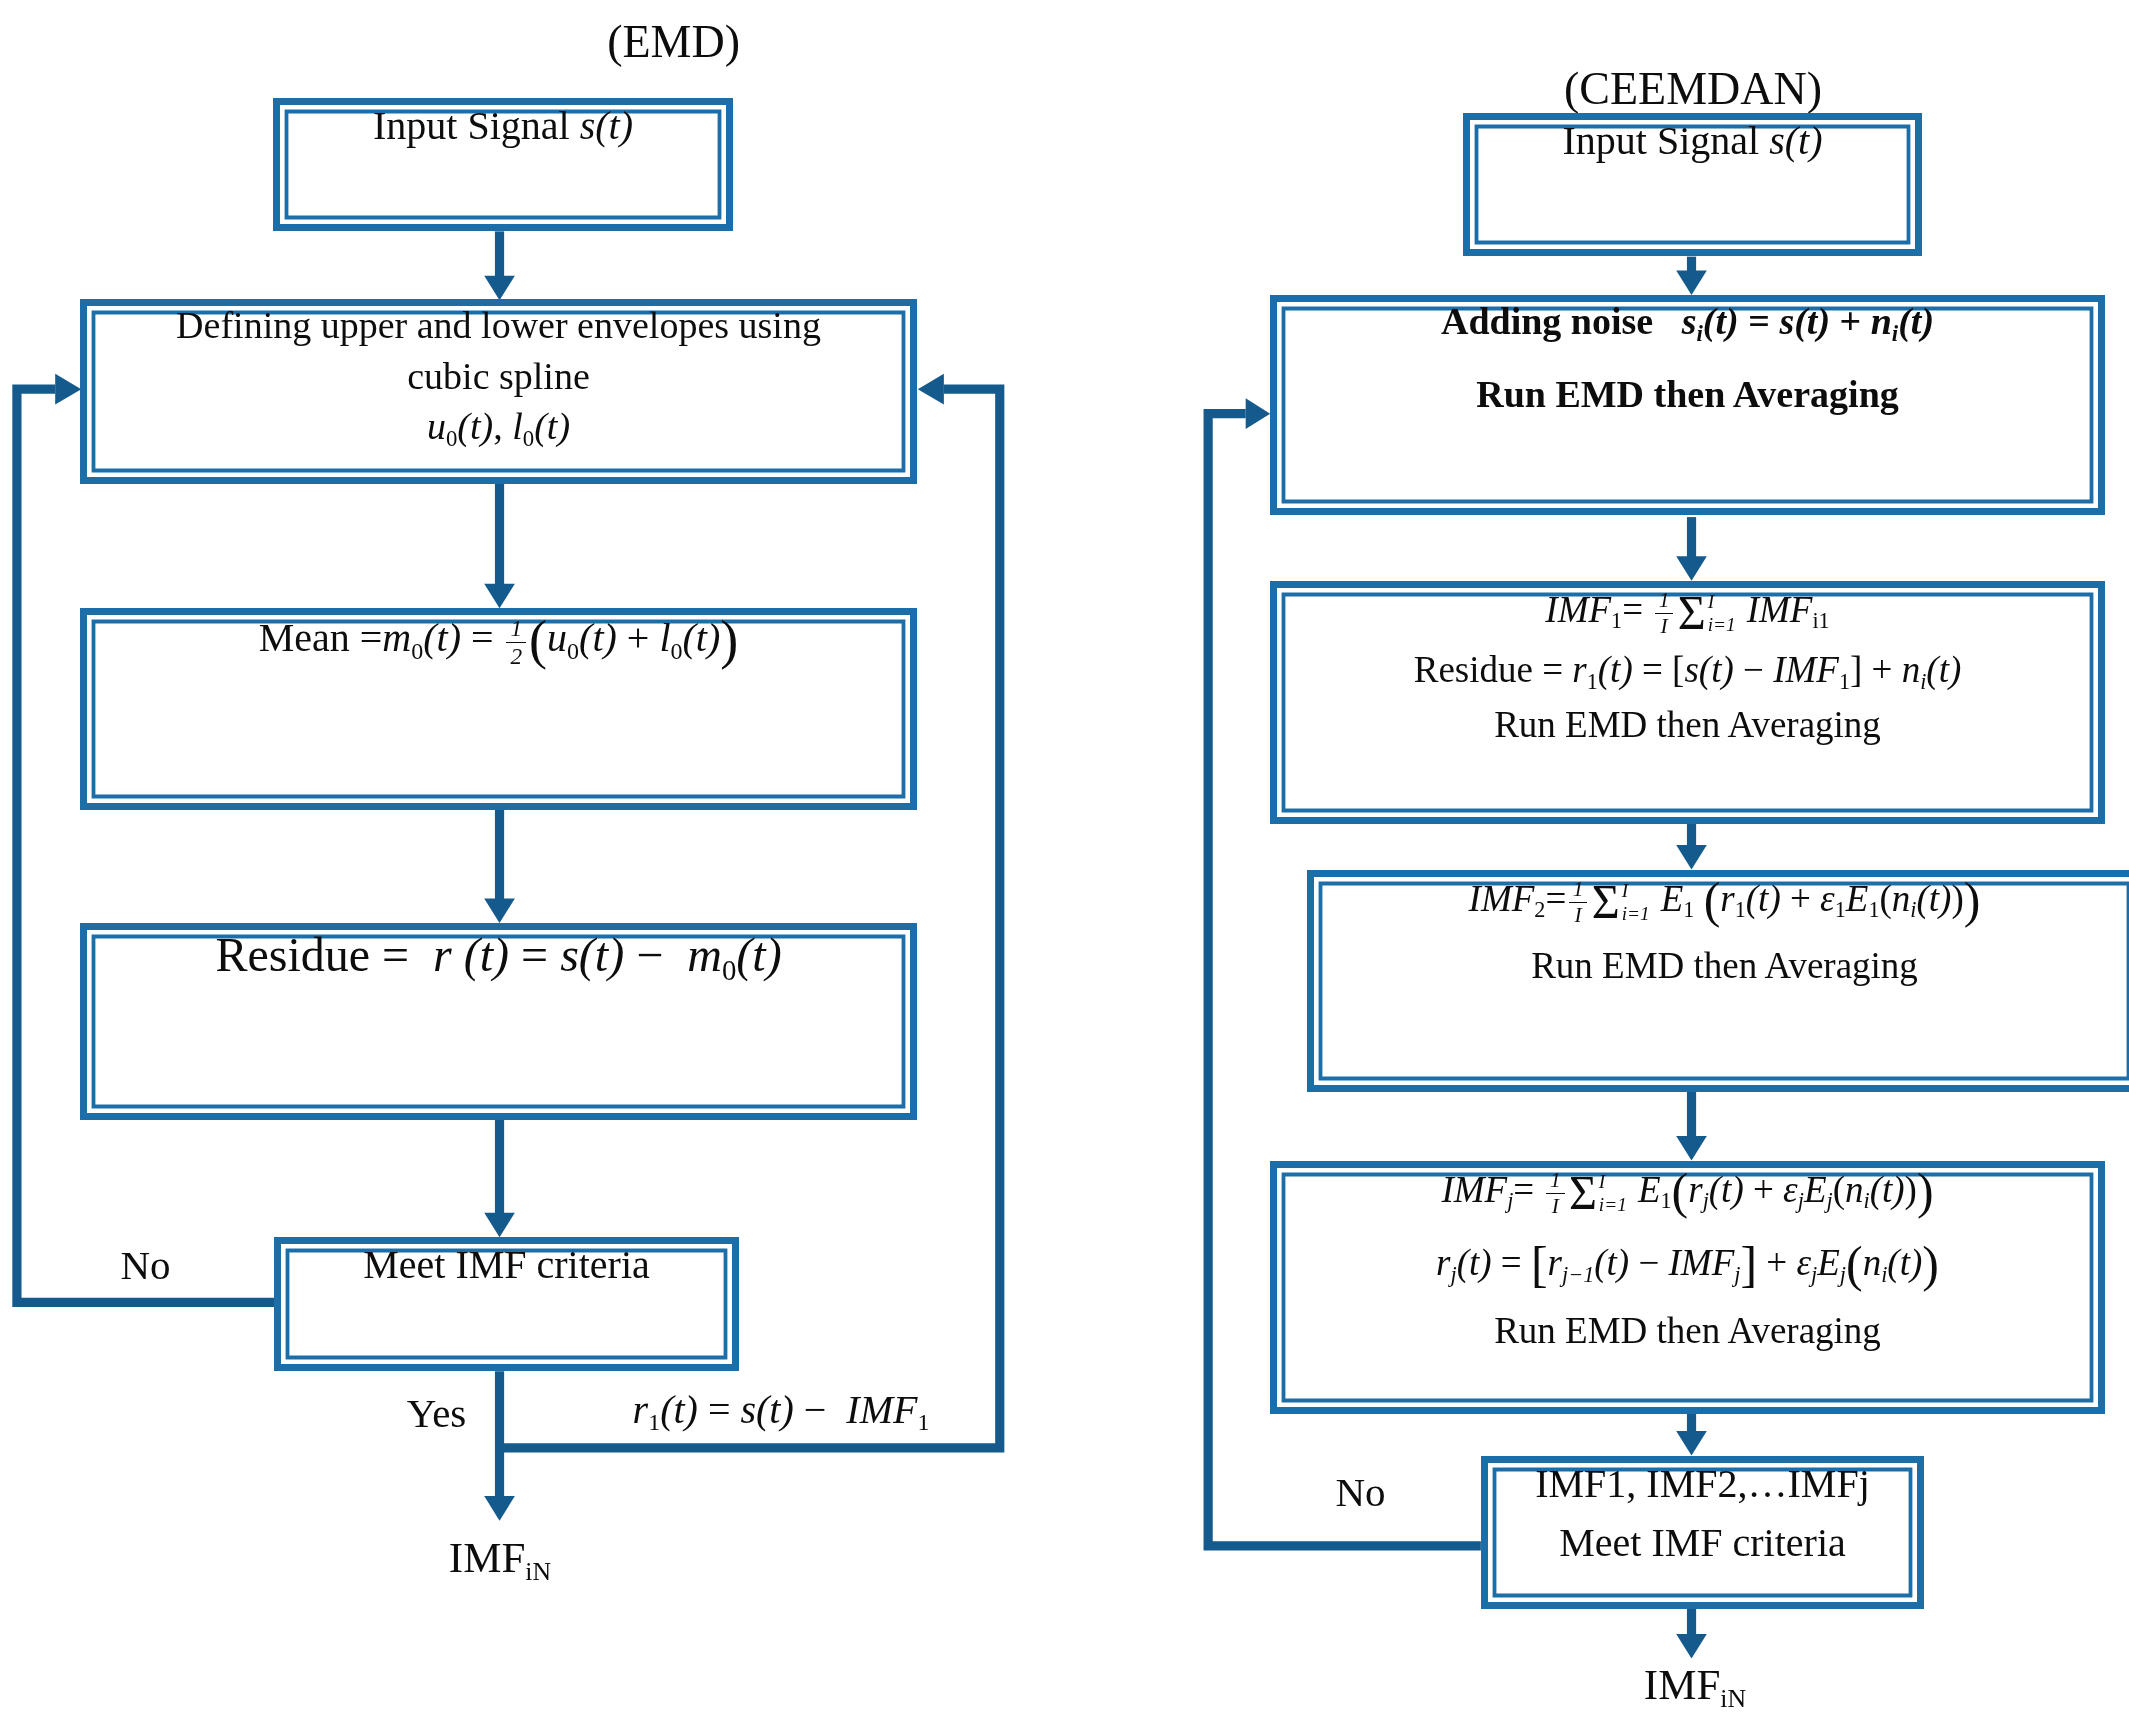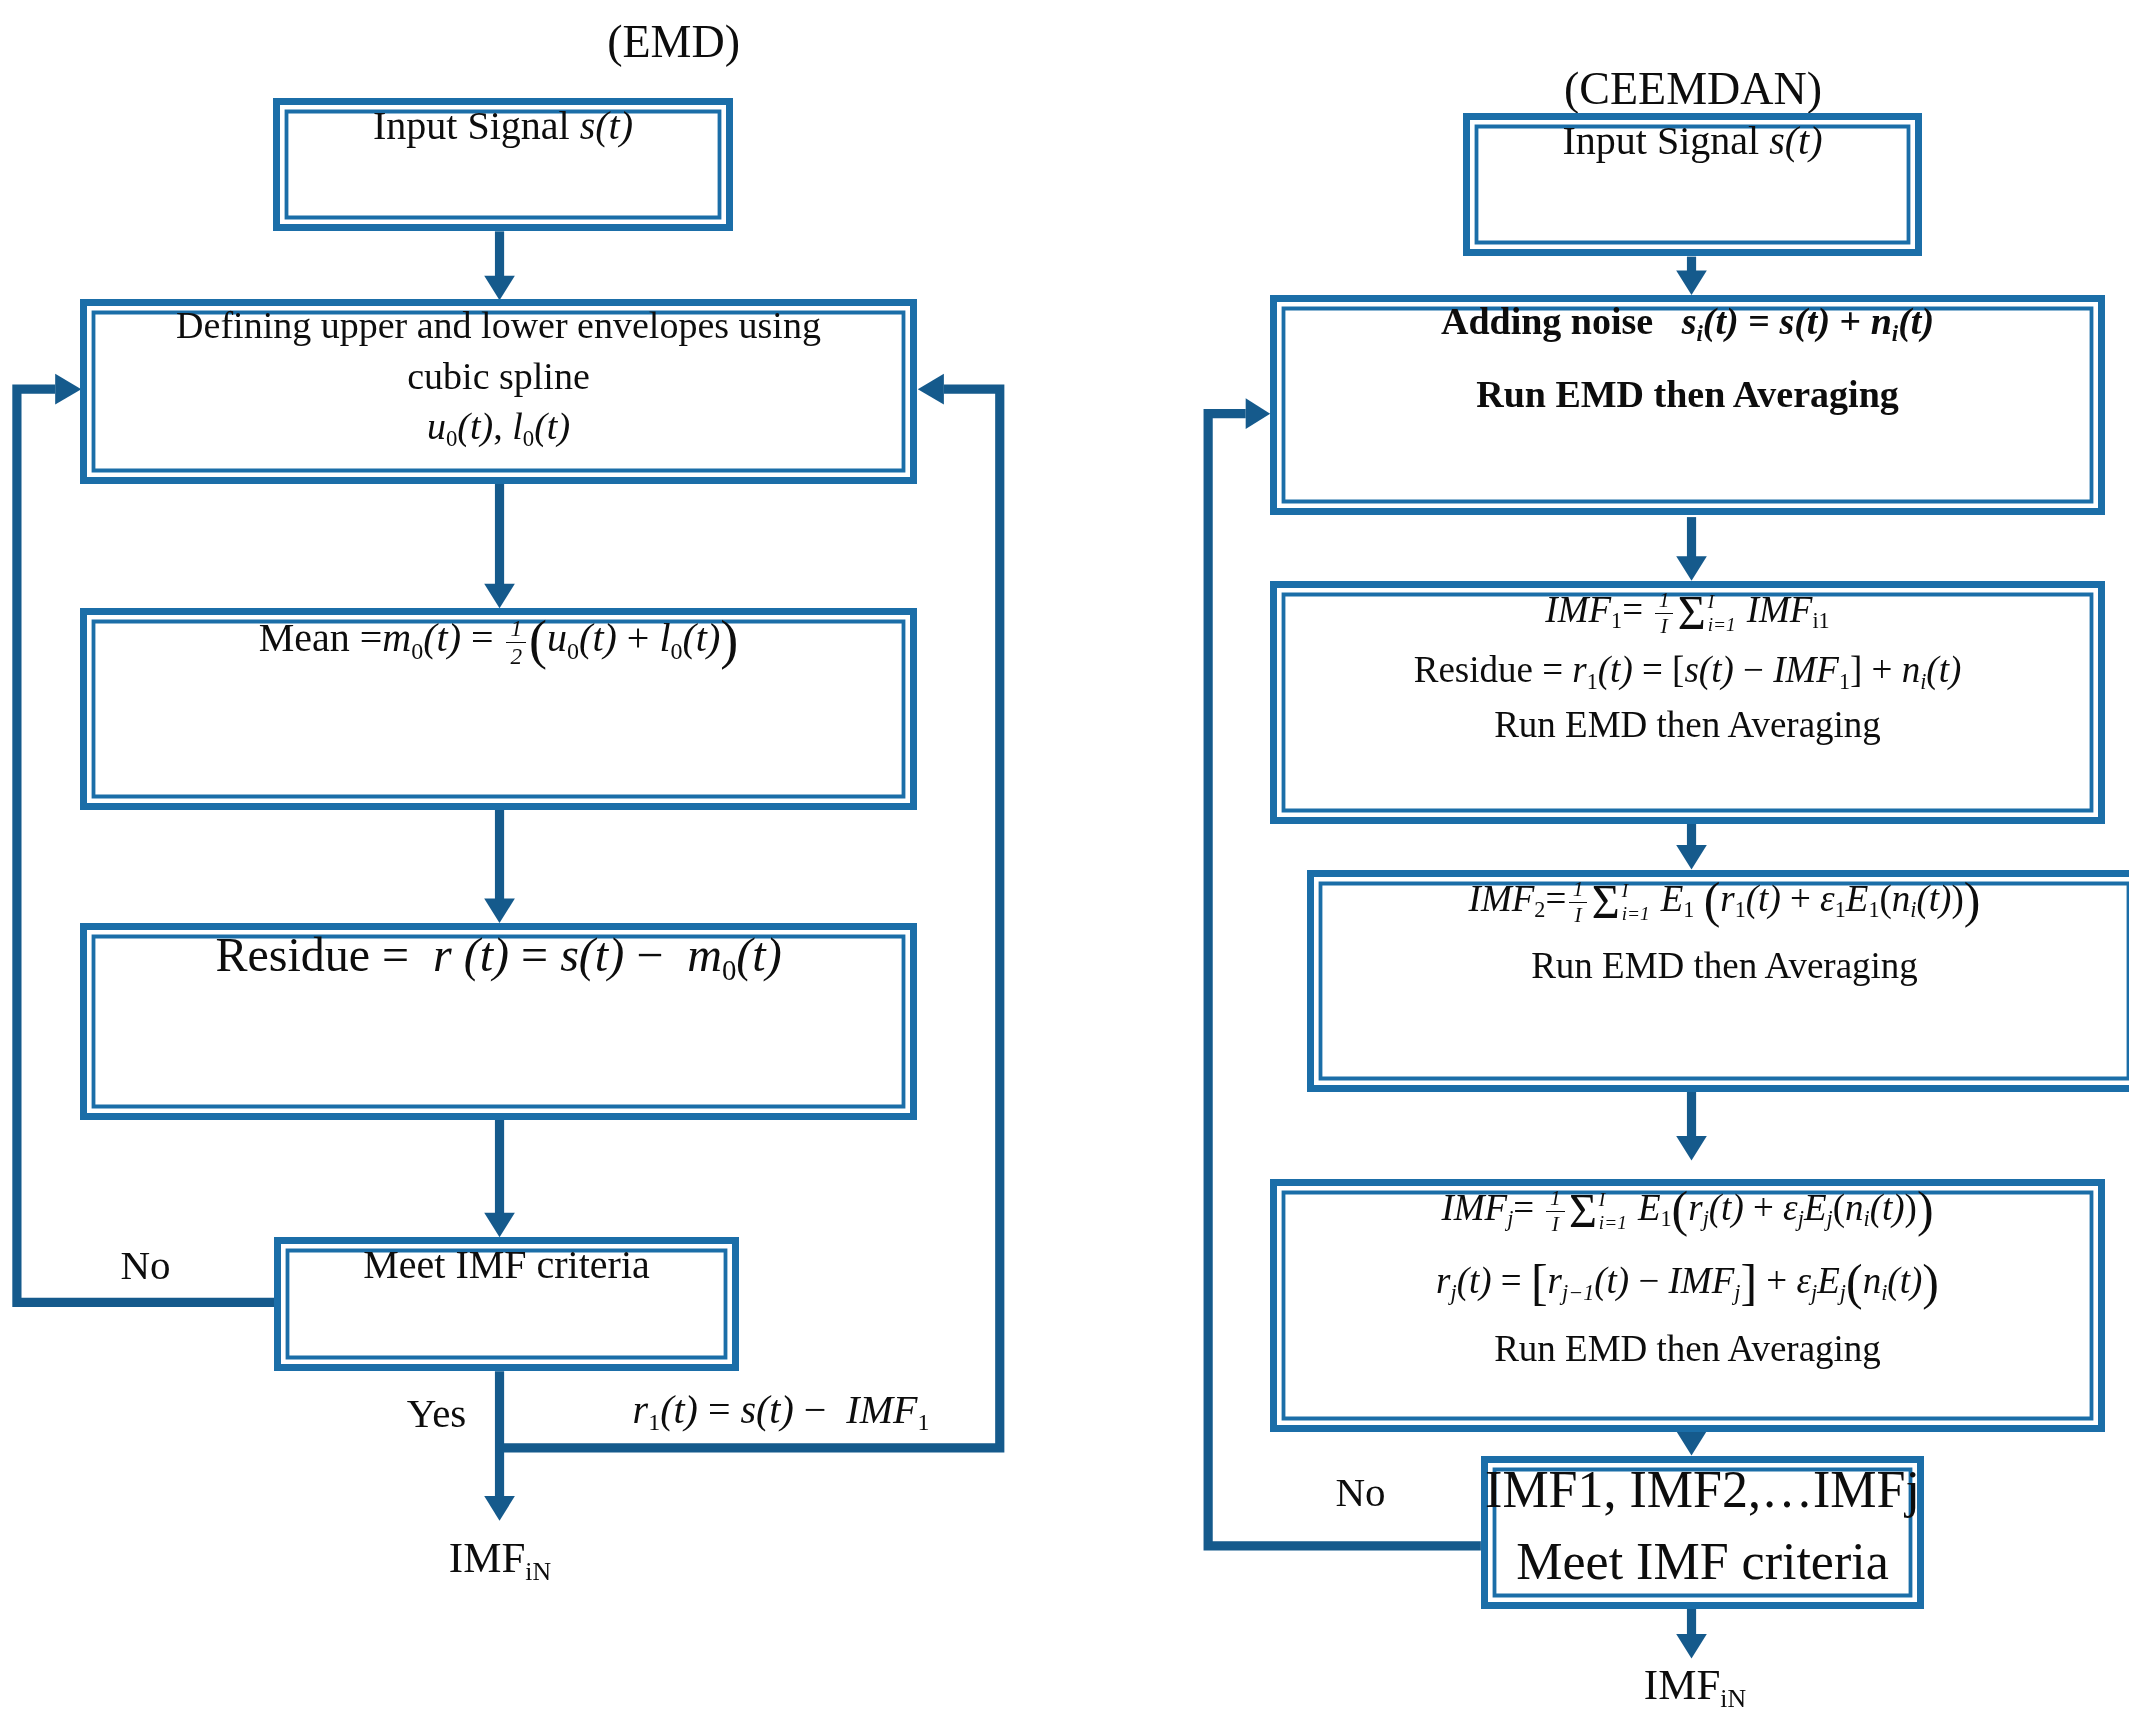--- a/index.html
+++ b/index.html
@@ -153,36 +153,36 @@
           </span><span class="sum">
             <span class="sig">Σ</span>
             <span class="lims">
               <span>I</span>
               <span>i=1</span>
             </span>
           </span><span class="tr">&nbsp;</span><span class="ti">E</span><span class="td">1</span><span class="tr">&nbsp;</span><span class="tg">(</span><span class="ti">r</span><span class="td">1</span><span class="ti">(t)</span><span class="tr"> + </span><span class="ti">ε</span><span class="td">1</span><span class="ti">E</span><span class="td">1</span><span class="tr">(</span><span class="ti">n</span><span class="tb">i</span><span class="ti">(t)</span><span class="tr">)</span><span class="tg">)</span></div>
         <div class="fline"><span class="tr">Run EMD then Averaging</span></div>
       </div>
 
-    <div class="bx" style="left:1270px;top:1161px;width:835px;height:253px;font-size:37px;gap:26px;margin-top:18px;">
+    <div class="bx" style="left:1270px;top:1161px;width:835px;height:253px;font-size:37px;gap:26px;">
         <div class="fline"><span class="ti">IMF</span><span class="tb">j</span><span class="tr">= </span><span class="frac">
             <span class="fn">1</span>
             <span class="fd">I</span>
           </span><span class="sum">
             <span class="sig">Σ</span>
             <span class="lims">
               <span>I</span>
               <span>i=1</span>
             </span>
           </span><span class="tr">&nbsp;</span><span class="ti">E</span><span class="td">1</span><span class="tg">(</span><span class="ti">r</span><span class="tb">j</span><span class="ti">(t)</span><span class="tr"> + </span><span class="ti">ε</span><span class="tb">j</span><span class="ti">E</span><span class="tb">j</span><span class="tr">(</span><span class="ti">n</span><span class="tb">i</span><span class="ti">(t)</span><span class="tr">)</span><span class="tg">)</span></div>
         <div class="fline"><span class="ti">r</span><span class="tb">j</span><span class="ti">(t)</span><span class="tr"> = </span><span class="tg">[</span><span class="ti">r</span><span class="tb">j−1</span><span class="ti">(t)</span><span class="tr"> − </span><span class="ti">IMF</span><span class="tb">j</span><span class="tg">]</span><span class="tr"> + </span><span class="ti">ε</span><span class="tb">j</span><span class="ti">E</span><span class="tb">j</span><span class="tg">(</span><span class="ti">n</span><span class="tb">i</span><span class="ti">(t)</span><span class="tg">)</span></div>
         <div class="fline"><span class="tr">Run EMD then Averaging</span></div>
       </div>
 
-    <div class="bx" style="left:1481px;top:1456px;width:443px;height:153px;font-size:52px;gap:17px;">
+    <div class="bx" style="left:1481px;top:1456px;width:443px;height:153px;font-size:40px;gap:17px;">
         <div class="fline"><span class="tr">IMF1, IMF2,…IMFj</span></div>
         <div class="fline"><span class="tr">Meet IMF criteria</span></div>
       </div>
 
     <div class="lbl" style="left:1284px;top:1470px;width:153px;font-size:41px;">No</div>
 
     <div class="lbl" style="left:1580px;top:1661px;width:230px;font-size:43px;"><span class="tr">IMF</span><span class="td">iN</span></div>
   </section>
 
 </div>

